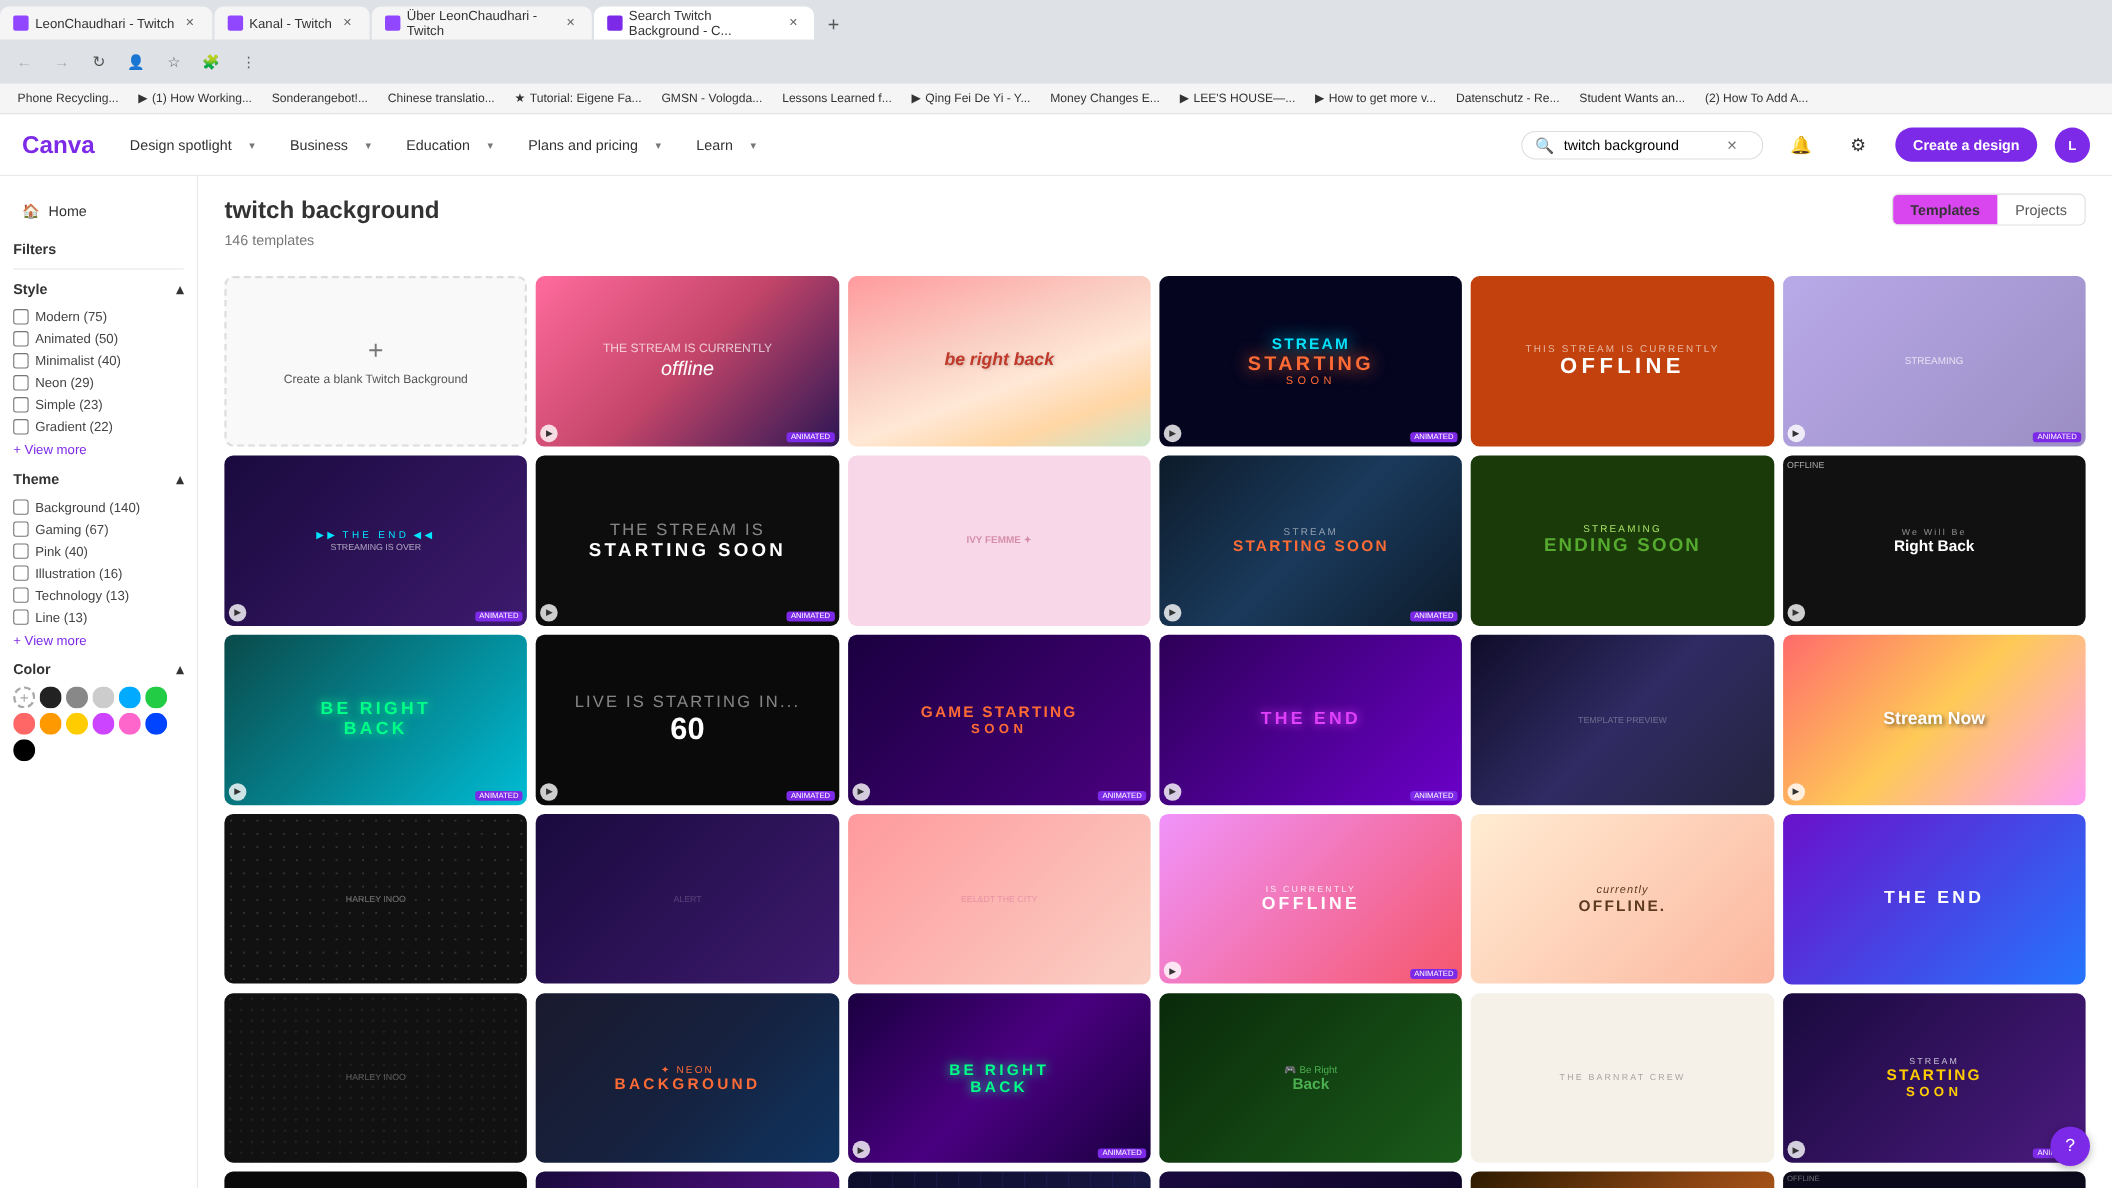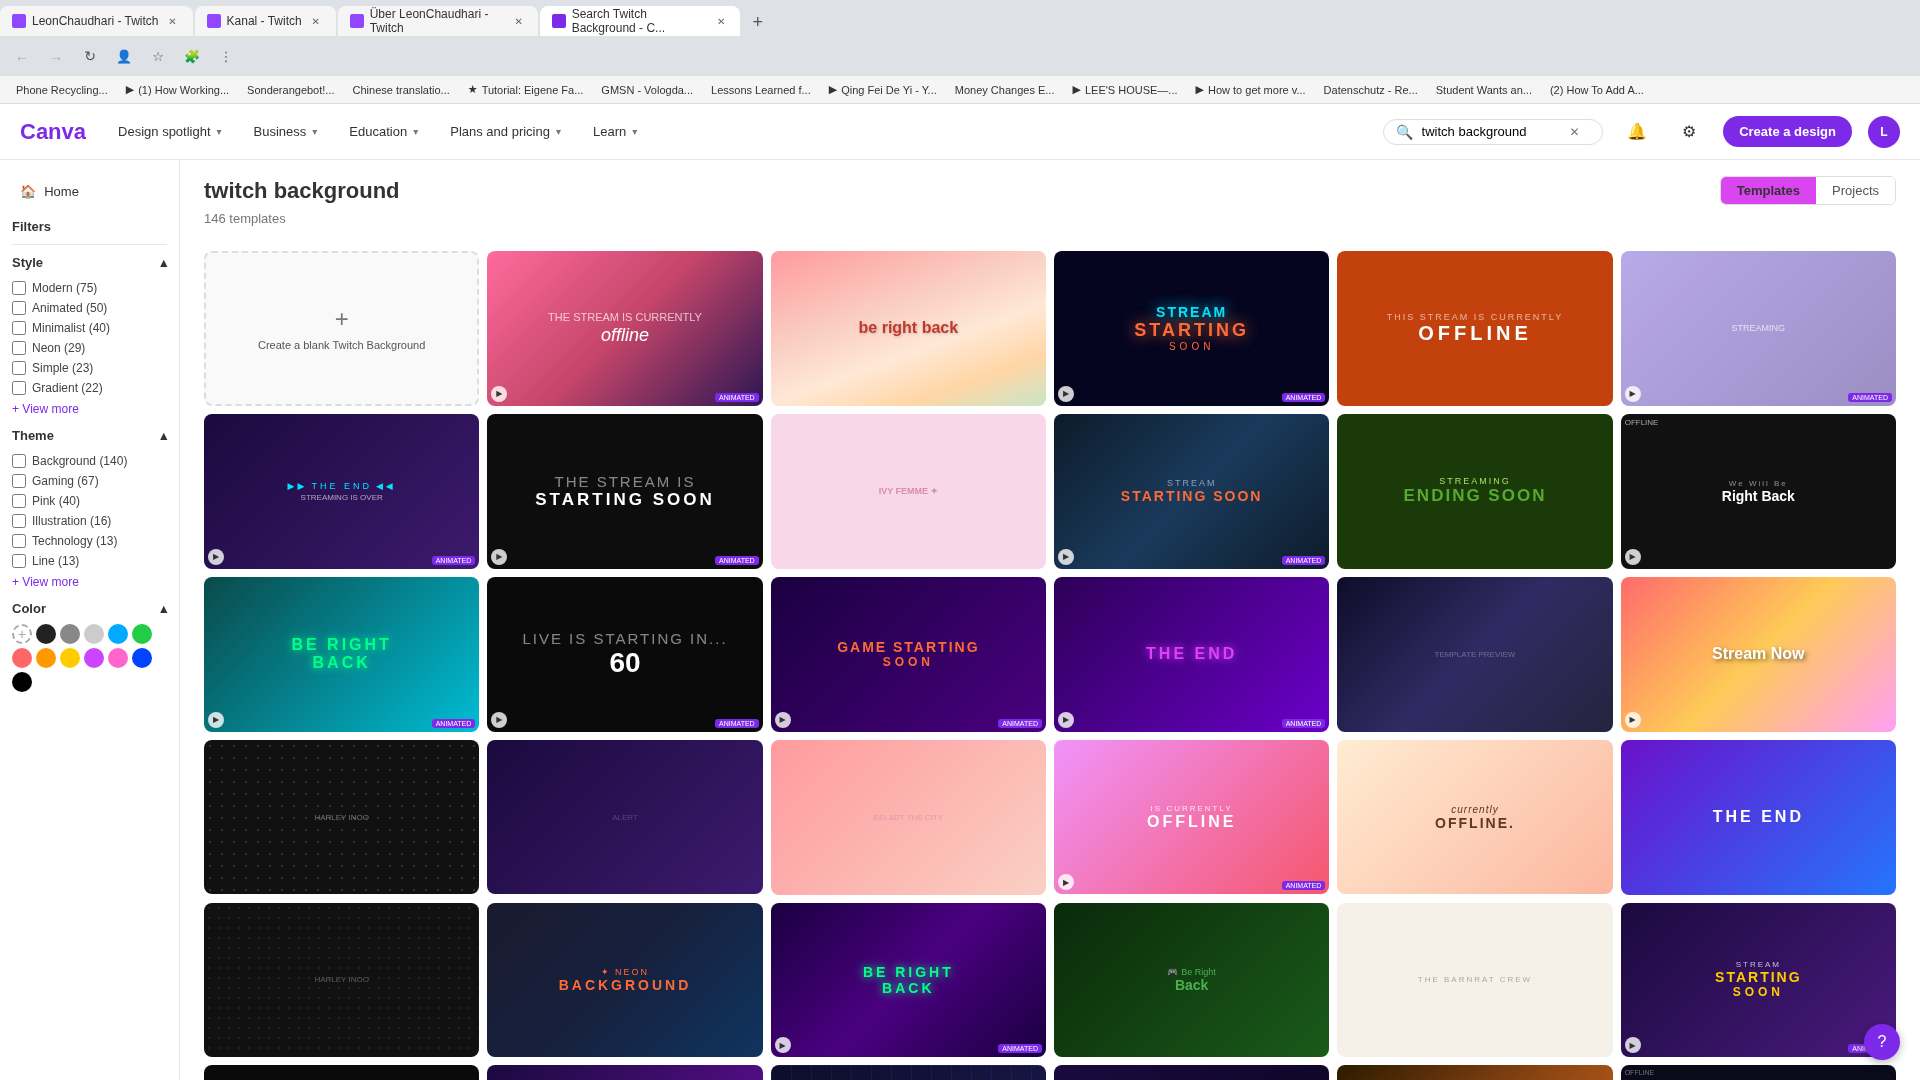--- a/index.html
+++ b/index.html
@@ -22,21 +22,21 @@
 
     .bookmarks-bar { display: flex; align-items: center; padding: 2px 8px; gap: 2px; background: #f5f5f5; height: 28px; border-bottom: 1px solid #ddd; overflow: hidden; }
     .bookmark-item { display: flex; align-items: center; gap: 4px; padding: 2px 8px; border-radius: 4px; font-size: 11px; color: #333; cursor: pointer; white-space: nowrap; }
 
     
     .app-container { display: flex; flex-direction: column; background: #fff; min-height: calc(1080px - 104px); }
 
     
     .top-nav { display: flex; align-items: center; padding: 0 20px; height: 56px; border-bottom: 1px solid #e8e8e8; gap: 16px; }
     .canva-logo { font-size: 22px; font-weight: bold; color: #7d2ae8; margin-right: 8px; }
-    .nav-link { font-size: 13px; color: #333; display: flex; align-items: center; gap: 6px; padding: 4px 8px; border-radius: 4px; cursor: pointer; }
+    .nav-link { font-size: 13px; color: #333; display: flex; align-items: center; gap: 16px; padding: 4px 8px; border-radius: 4px; cursor: pointer; }
     .nav-link .chevron { font-size: 10px; color: #777; }
     .nav-spacer { flex: 1; }
     .search-box { display: flex; align-items: center; border: 1px solid #ddd; border-radius: 20px; padding: 4px 12px; gap: 8px; width: 220px; }
     .search-box input { border: none; outline: none; font-size: 13px; width: 160px; }
     .search-x { cursor: pointer; color: #777; font-size: 12px; }
     .nav-icon-btn { width: 36px; height: 36px; display: flex; align-items: center; justify-content: center; border-radius: 50%; cursor: pointer; font-size: 16px; }
     .create-btn { background: #7d2ae8; color: white; border: none; border-radius: 20px; padding: 8px 16px; font-size: 13px; font-weight: 600; cursor: pointer; }
     .avatar { width: 32px; height: 32px; border-radius: 50%; background: #7d2ae8; color: white; display: flex; align-items: center; justify-content: center; font-size: 12px; font-weight: bold; cursor: pointer; }
 
     
@@ -322,21 +322,21 @@
           <div class="card-text">
             <div style="color:white;font-size:11px;opacity:0.7;margin-bottom:2px;">THE STREAM IS CURRENTLY</div>
             <div style="color:white;font-size:18px;font-style:italic;font-weight:300;">offline</div>
           </div>
           <div class="animated-badge">ANIMATED</div>
           <div class="card-play">▶</div>
         </div>
 
         <div class="template-card card-be-right-back" style="background: linear-gradient(160deg, #ff9a9e 0%, #fad0c4 40%, #ffe8d6 60%, #ffd6a5 80%, #c8e6c9 100%);">
           <div class="card-text">
-            <div style="color:#c0392b;font-size:16px;font-weight:bold;text-shadow:1px 1px 3px rgba(0,0,0,0.2);">be right back</div>
+            <div style="color:#c0392b;font-size:16px;font-style:italic;font-weight:bold;text-shadow:1px 1px 3px rgba(0,0,0,0.2);">be right back</div>
           </div>
         </div>
 
         <div class="template-card" style="background:#050520;">
           <div class="card-text">
             <div style="color:#00e5ff;font-size:14px;font-weight:900;letter-spacing:2px;text-shadow:0 0 15px #00e5ff;">STREAM</div>
             <div style="color:#ff6b35;font-size:18px;font-weight:900;letter-spacing:3px;text-shadow:0 0 15px #ff6b35;">STARTING</div>
             <div style="color:#ff6b35;font-size:10px;letter-spacing:4px;">SOON</div>
           </div>
           <div class="animated-badge">ANIMATED</div>

